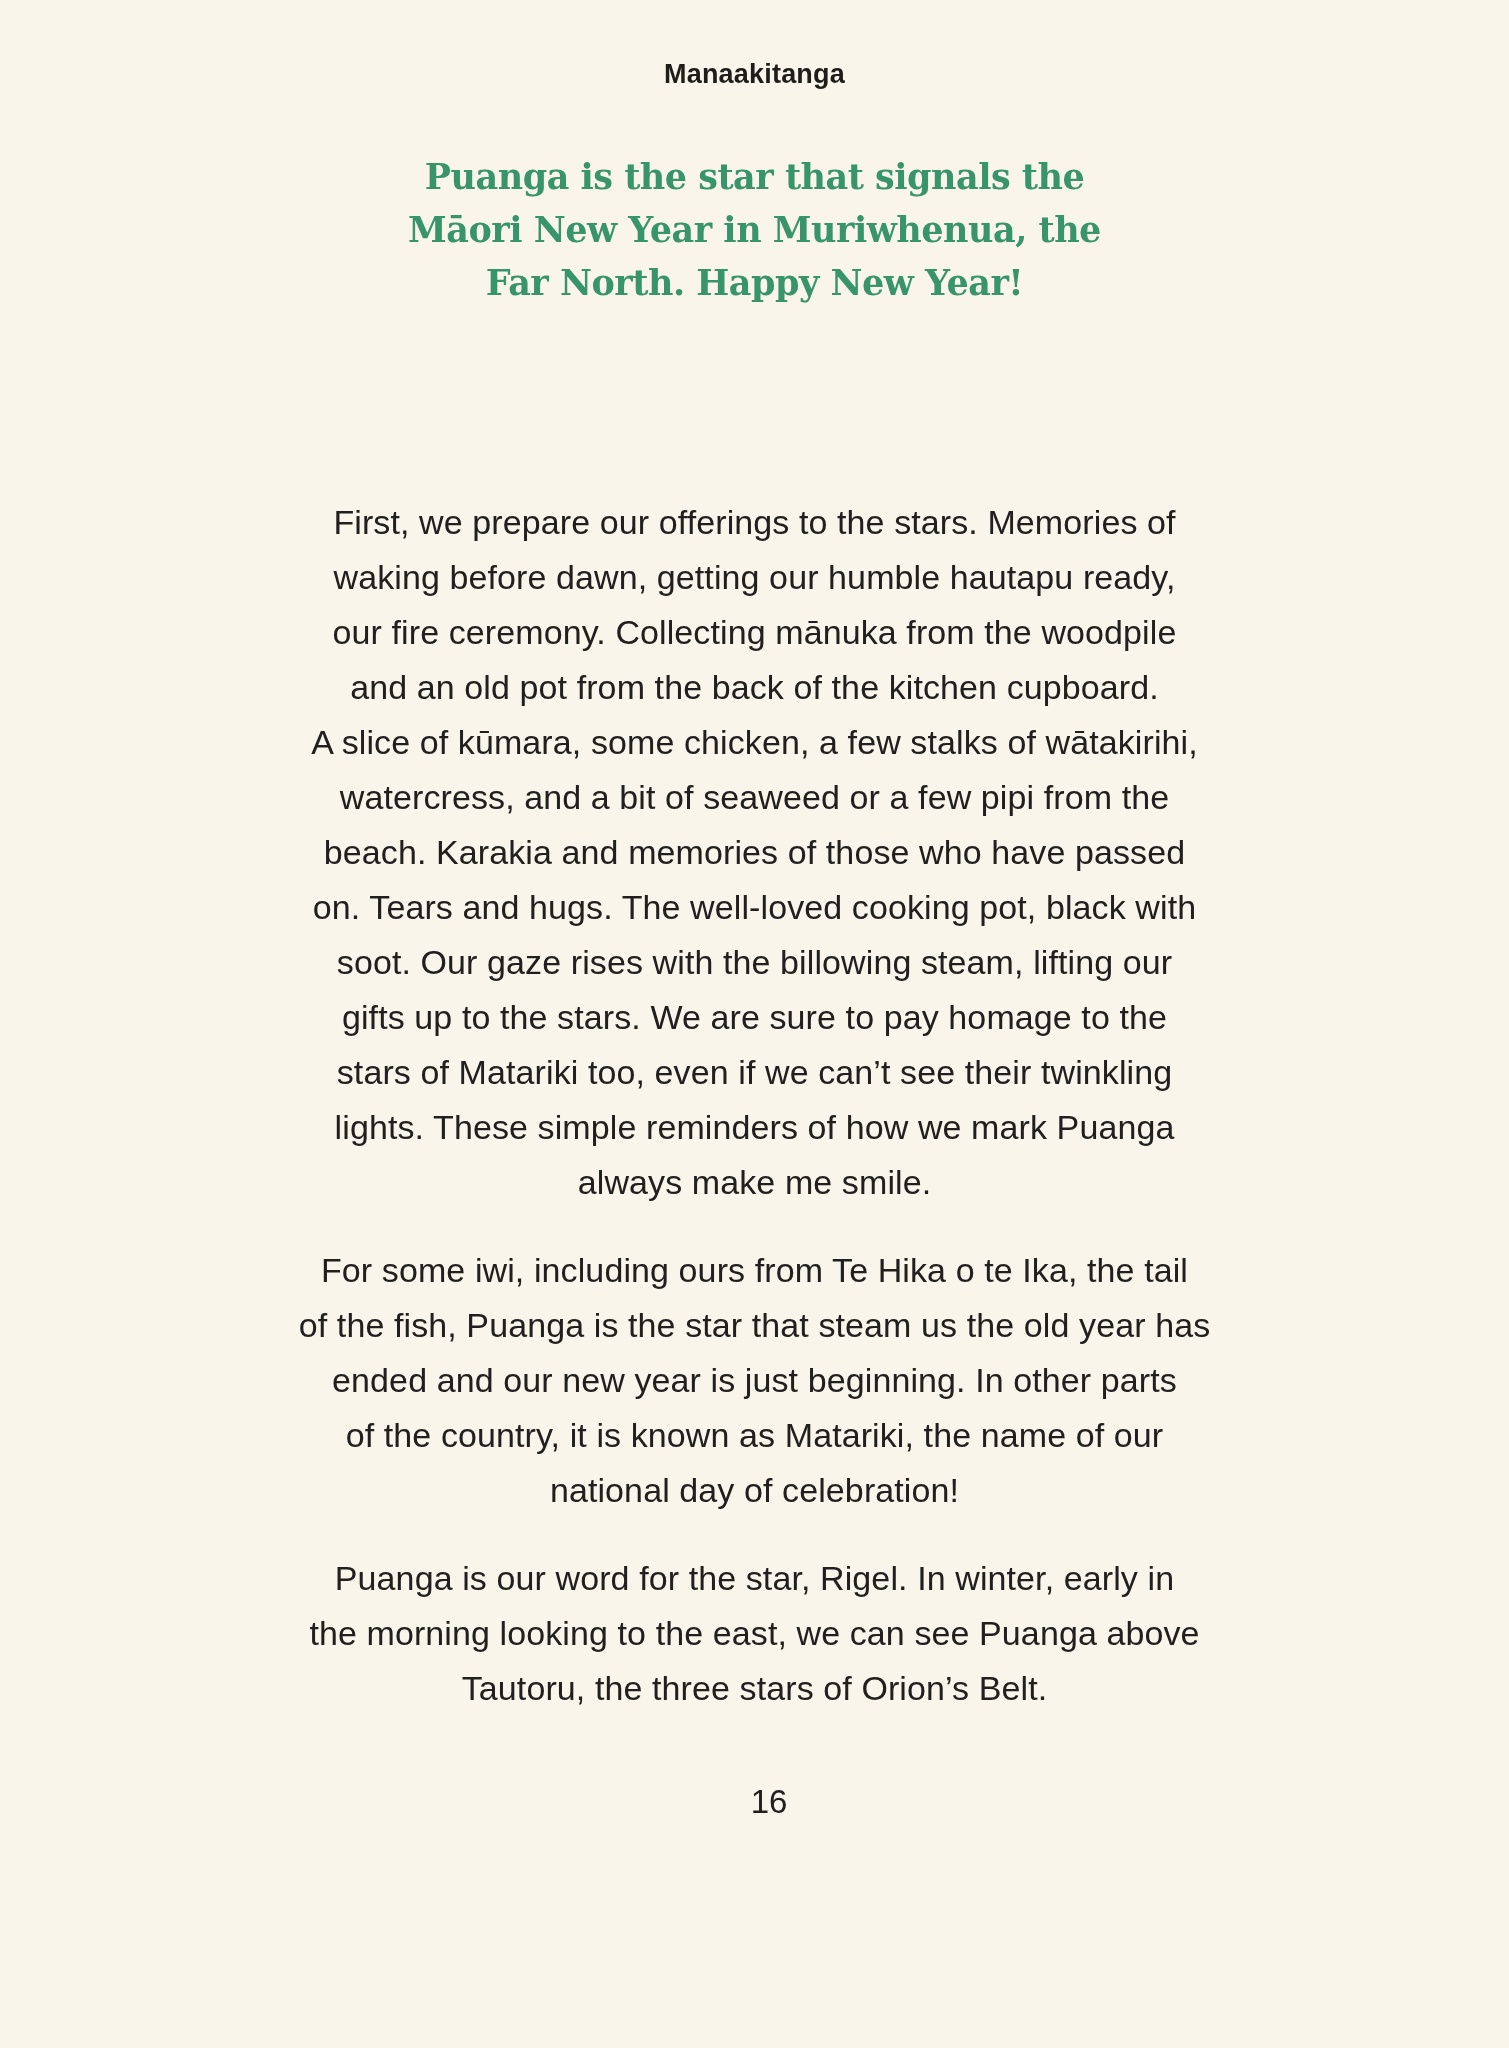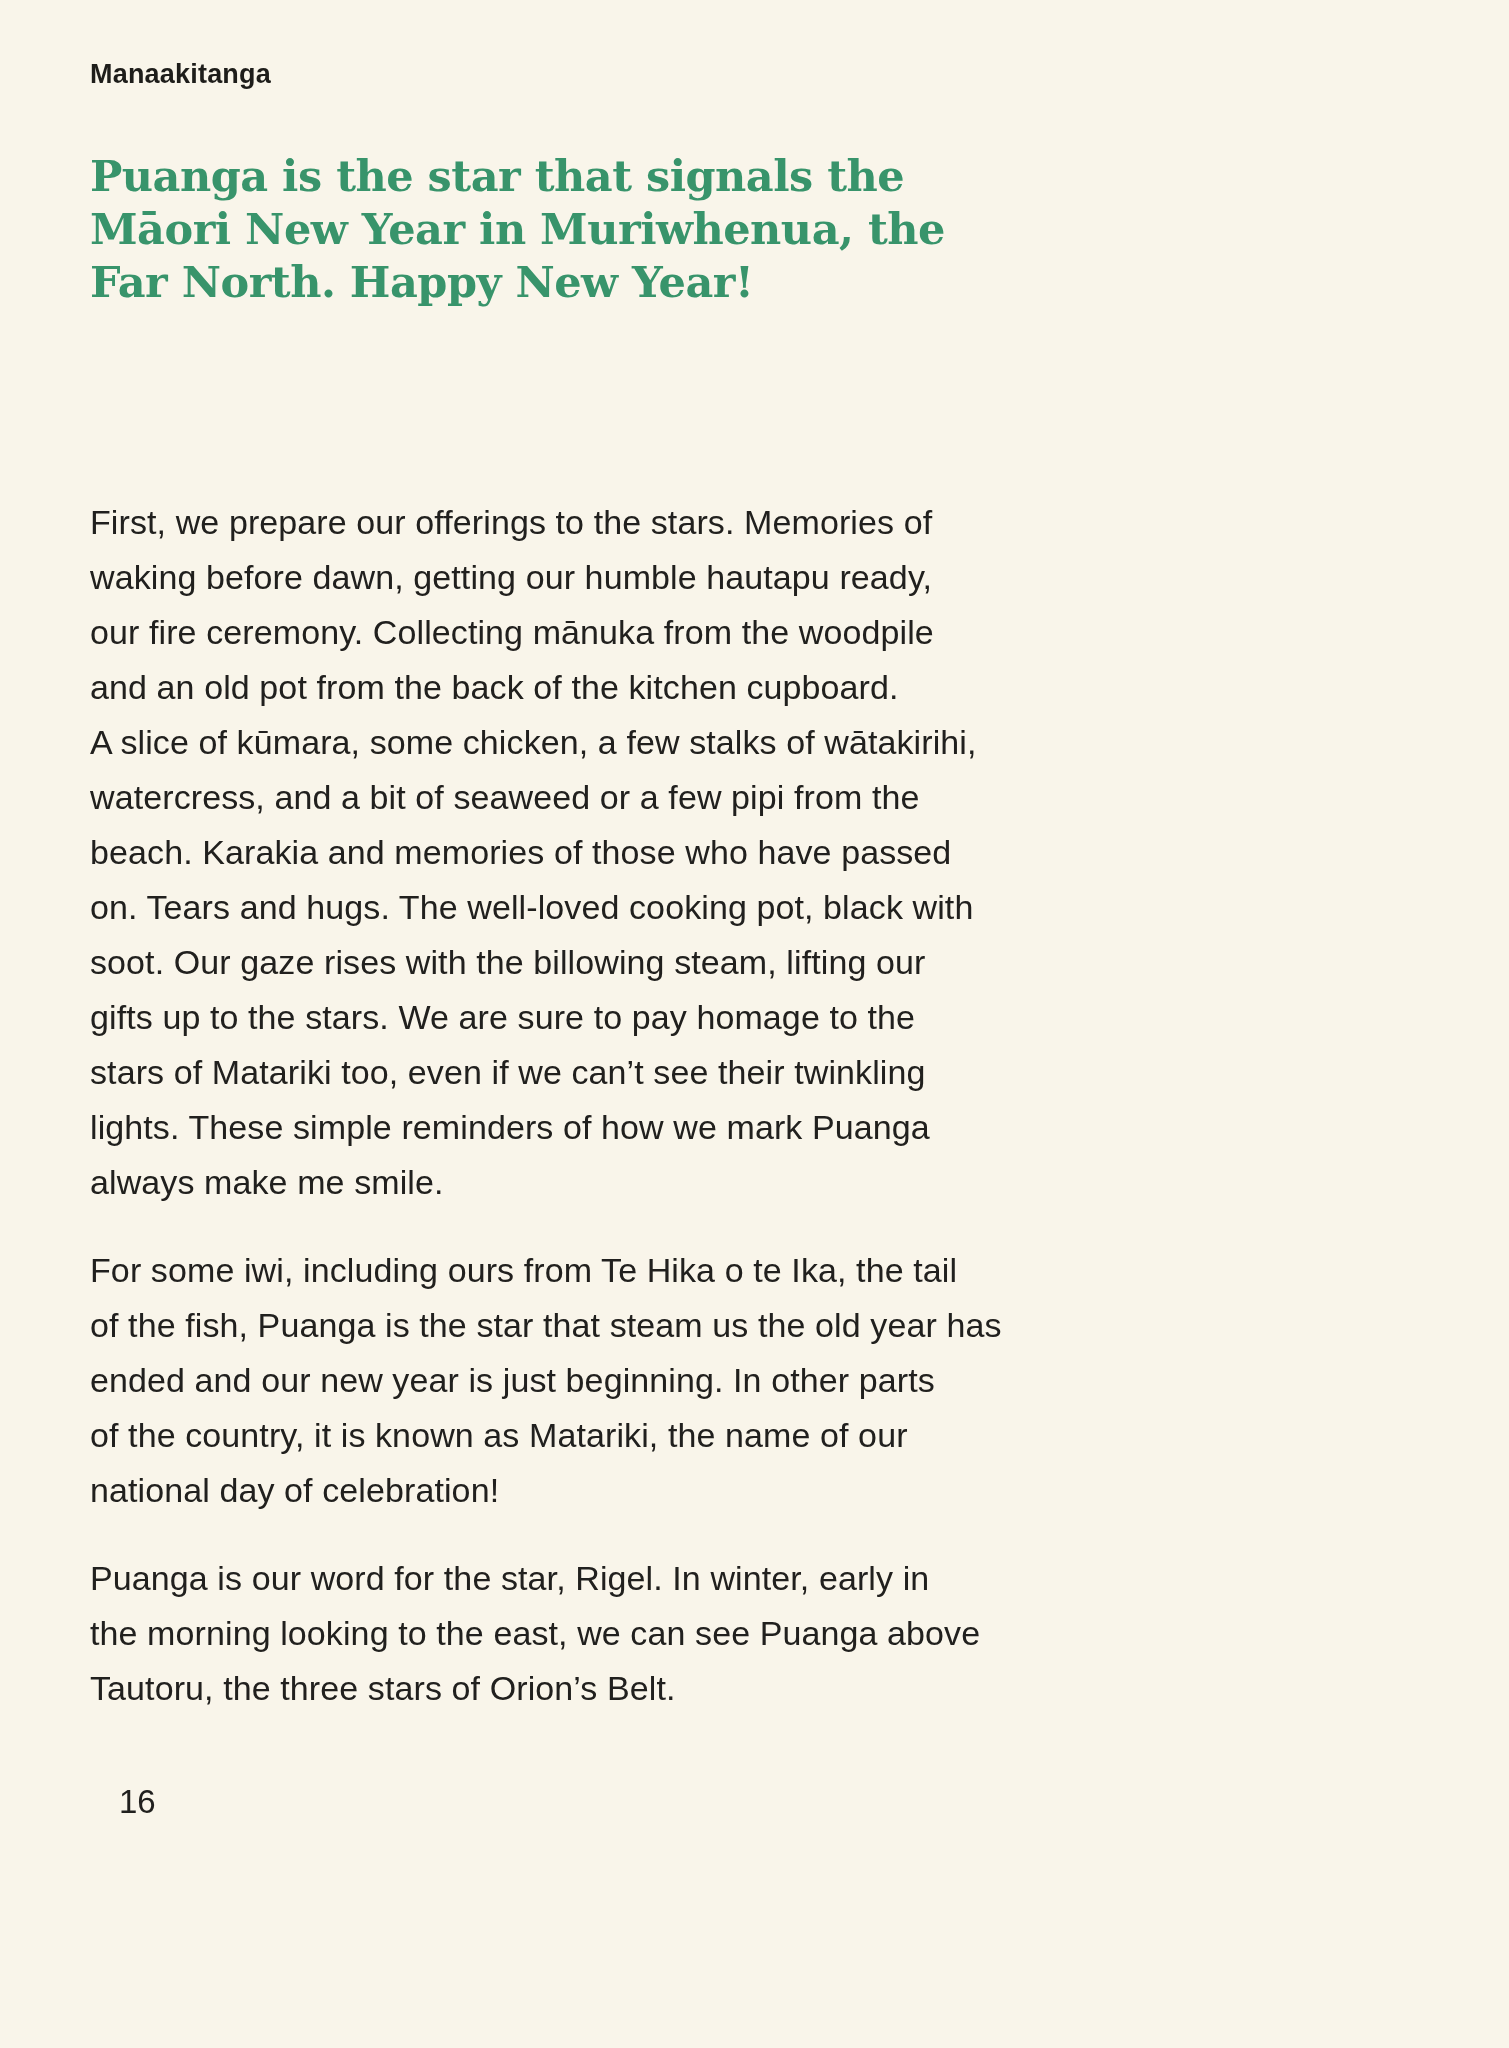--- a/index.html
+++ b/index.html
@@ -13,34 +13,35 @@
   }
   .page {
     box-sizing: border-box;
     width: 1509px;
     height: 2048px;
     padding: 57px 90px 0 90px;
     background: #F9F5EA;
     color: #21201E;
     font-family: "Liberation Sans", sans-serif;
     overflow: hidden;
+    text-align: center;
   }
   .running-head {
     display: block;
     font-size: 27px;
     line-height: 34px;
     font-weight: 700;
     letter-spacing: 0.2px;
     color: #1E1D1A;
   }
   h1.page-heading {
     margin: 59px 0 186px 0;
     font-family: "DejaVu Serif", serif;
     font-weight: 700;
-    font-size: 43px;
+    font-size: 35px;
     line-height: 53px;
     letter-spacing: -0.5px;
     color: #38946B;
     white-space: pre-line;
   }
   .body-text p {
     margin: 0 0 33px 0;
     font-size: 34px;
     line-height: 55px;
     letter-spacing: 0.1px;

